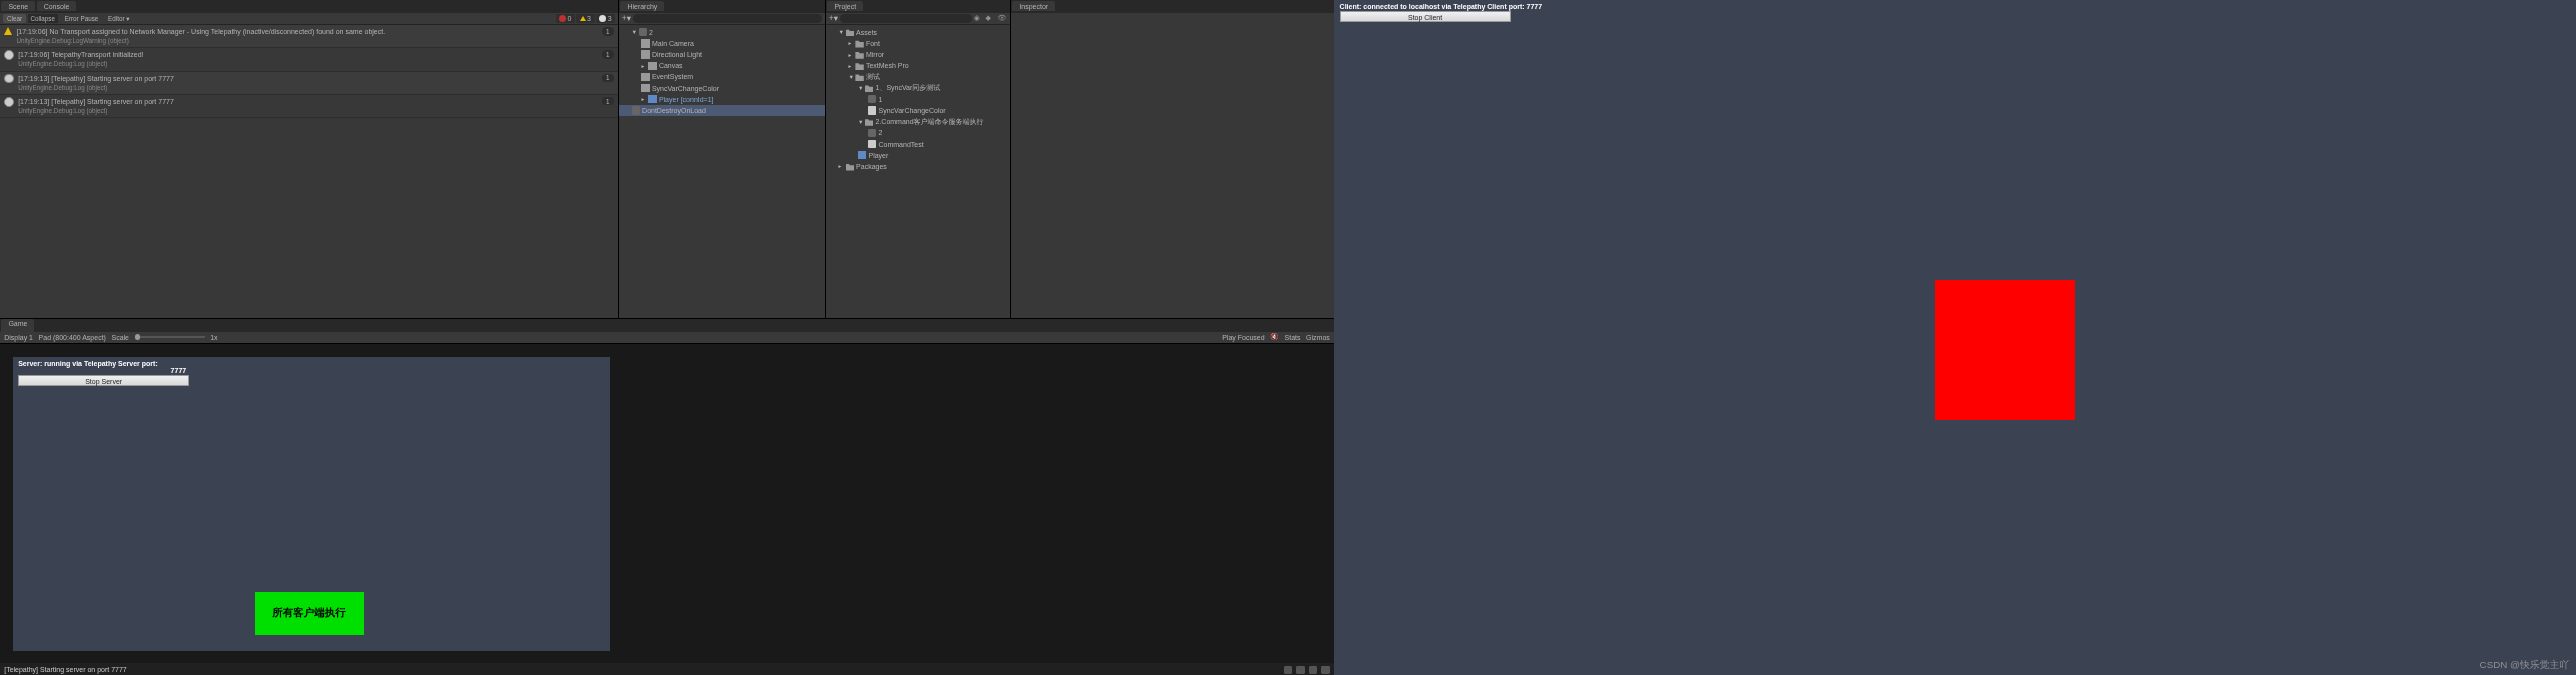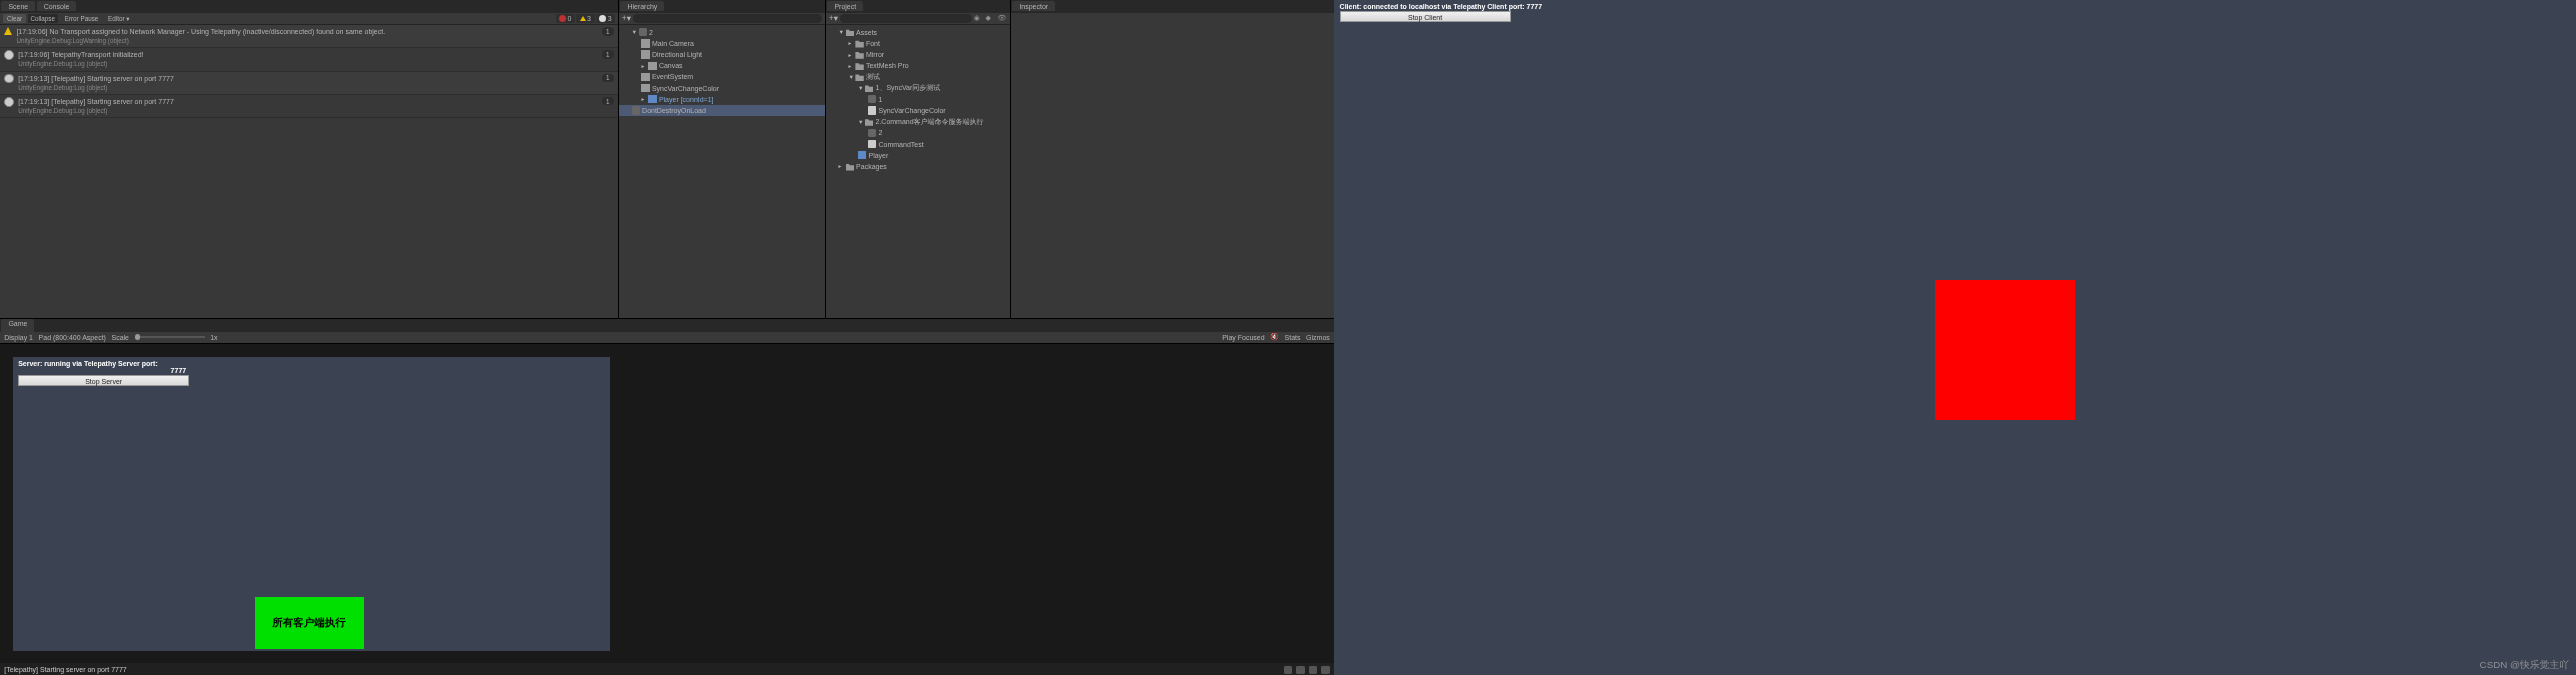--- a/index.html
+++ b/index.html
@@ -56,21 +56,21 @@
 
 .bottom-row { flex: 1; display: flex; flex-direction: column; }
 .game-tab-bar { height: 12.6px; background: #282828; display: flex; }
 .game-toolbar { height: 12.6px; background: #393939; display: flex; align-items: center; padding: 0 4.2px; font-size: 6.3px; gap: 5.6px; border-bottom: 0.7px solid #000; }
 .game-toolbar .sep { flex: 1; }
 .game-view-wrap { flex: 1; background: #191919; display: flex; align-items: flex-start; justify-content: flex-start; padding: 12.6px; position: relative; }
 .game-view { width: 597px; height: 294px; background: #3b4252; position: relative; }
 .server-box { position: absolute; top: 2.8px; left: 5.6px; font-size: 7px; color: #fff; text-align: left; }
 .server-box .port { text-align: right; width: 168px; }
 .stop-server-btn { width: 171px; height: 11.2px; background: linear-gradient(#f0f0f0,#d8d8d8); color: #222; text-align: center; line-height: 11.2px; font-size: 7px; border: 0.7px solid #999; margin-top: 1.4px; }
-.green-box { position: absolute; bottom: 2px; left: 242px; width: 109px; height: 52px; background: #00e000; color: #000; display: flex; align-items: center; justify-content: center; font-size: 10.5px; font-weight: bold; }
+.green-box { position: absolute; bottom: 16px; left: 242px; width: 109px; height: 43px; background: #00e000; color: #000; display: flex; align-items: center; justify-content: center; font-size: 10.5px; font-weight: bold; }
 
 .status-bar { height: 12.6px; background: #202020; display: flex; align-items: center; padding: 0 4.2px; font-size: 7px; color: #ccc; }
 .status-bar .sicons { margin-left: auto; display: flex; gap: 4.2px; }
 .status-bar .sicons span { width: 8.4px; height: 8.4px; background: #555; border-radius: 1.4px; }
 
 
 .client-box { position: absolute; top: 2.8px; left: 5.6px; font-size: 7px; color: #fff; }
 .stop-client-btn { width: 171px; height: 11.2px; background: linear-gradient(#f0f0f0,#d8d8d8); color: #222; text-align: center; line-height: 11.2px; font-size: 7px; border: 0.7px solid #999; margin-top: 1.4px; }
 .red-square { position: absolute; top: 280px; left: 601px; width: 140px; height: 140px; background: #ff0000; }
 

